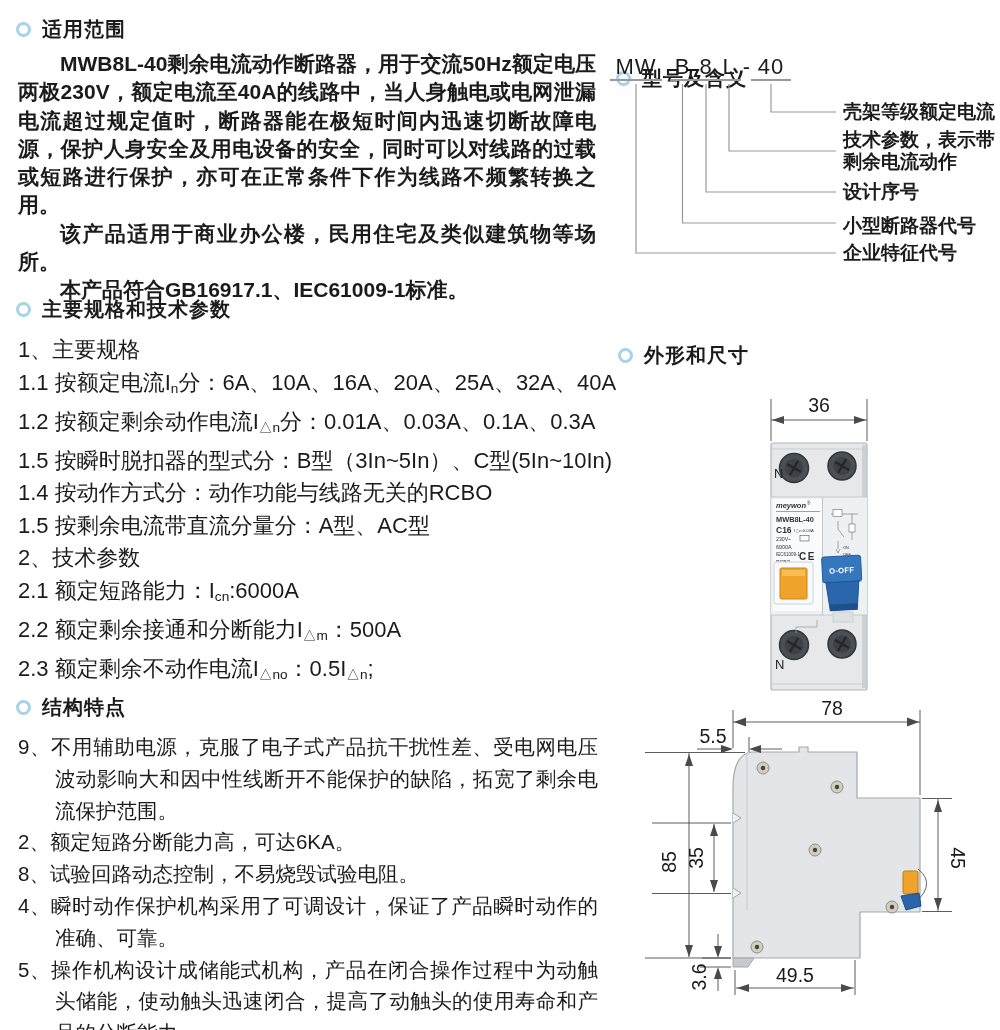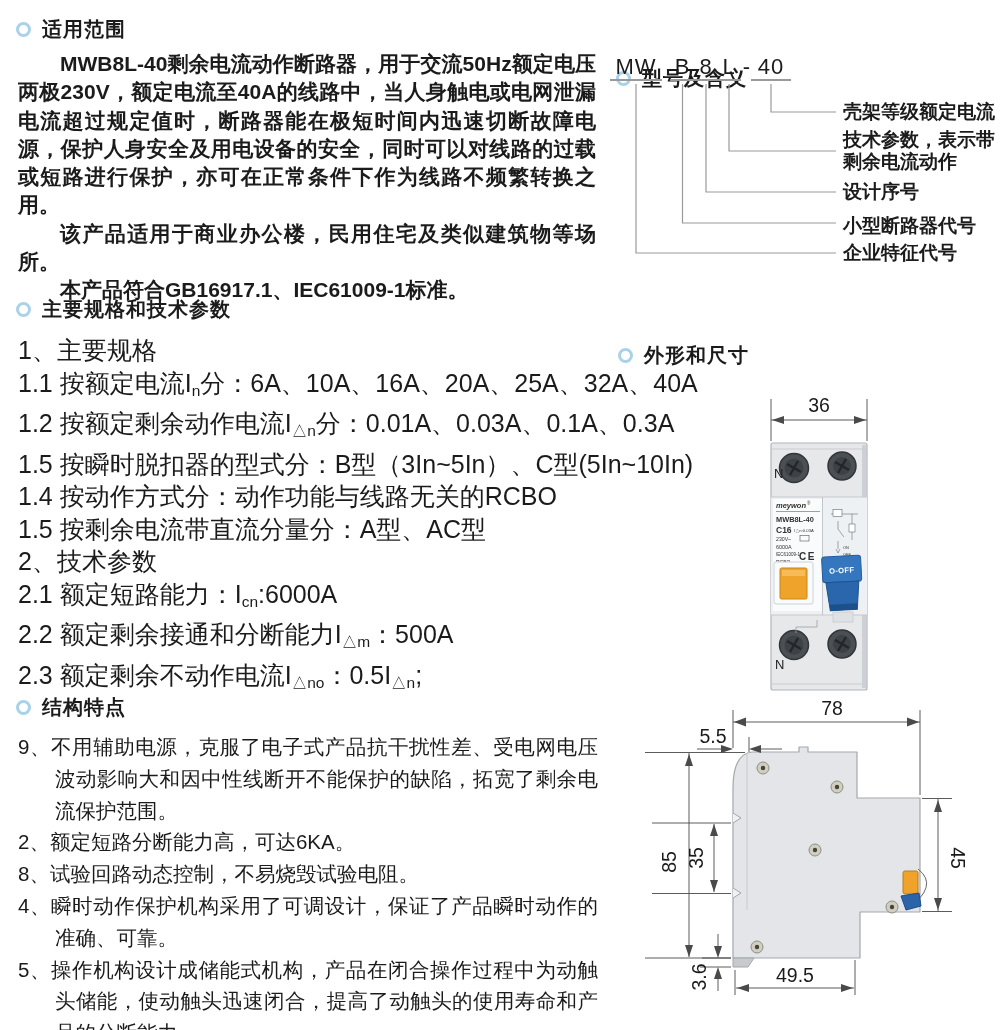--- a/index.html
+++ b/index.html
@@ -14,21 +14,21 @@
   }
   .abs{position:absolute;}
   
   .sec-heading{position:absolute;display:flex;align-items:center;}
   .ring{width:15px;height:15px;border:3px solid var(--accent_ring);border-radius:50%;margin-right:11px;flex:0 0 auto;}
   .sec-title{font-size:20px;font-weight:bold;letter-spacing:1px;}
   
   #scope-text{left:18px;top:50px;width:578px;font-size:21px;line-height:28.3px;text-align:justify;font-weight:bold;}
   #scope-text p{text-indent:2em;}
   
-  #specs-list{left:18px;top:334px;width:600px;font-size:25px;line-height:32.6px;white-space:nowrap;}
+  #specs-list{left:18px;top:334px;width:600px;font-size:22px;line-height:32.6px;white-space:nowrap;}
   sub{font-size:0.62em;vertical-align:-0.25em;}
   
   #features-list{left:18px;top:731px;width:580px;font-size:20.5px;line-height:31.8px;text-align:justify;}
   #features-list .feature-item{padding-left:37px;text-indent:-37px;}
   
   #model-diagram{left:600px;top:40px;width:400px;height:245px;}
   #model-diagram .token{position:absolute;top:15px;height:26px;line-height:24px;text-align:center;
     font-size:22px;letter-spacing:1px;border-bottom:2px solid #9a9a9a;}
   #model-diagram .token.nol{border-bottom:none;}
   #model-diagram .mlabel{position:absolute;left:243px;font-size:19px;line-height:22px;white-space:nowrap;font-weight:bold;}

